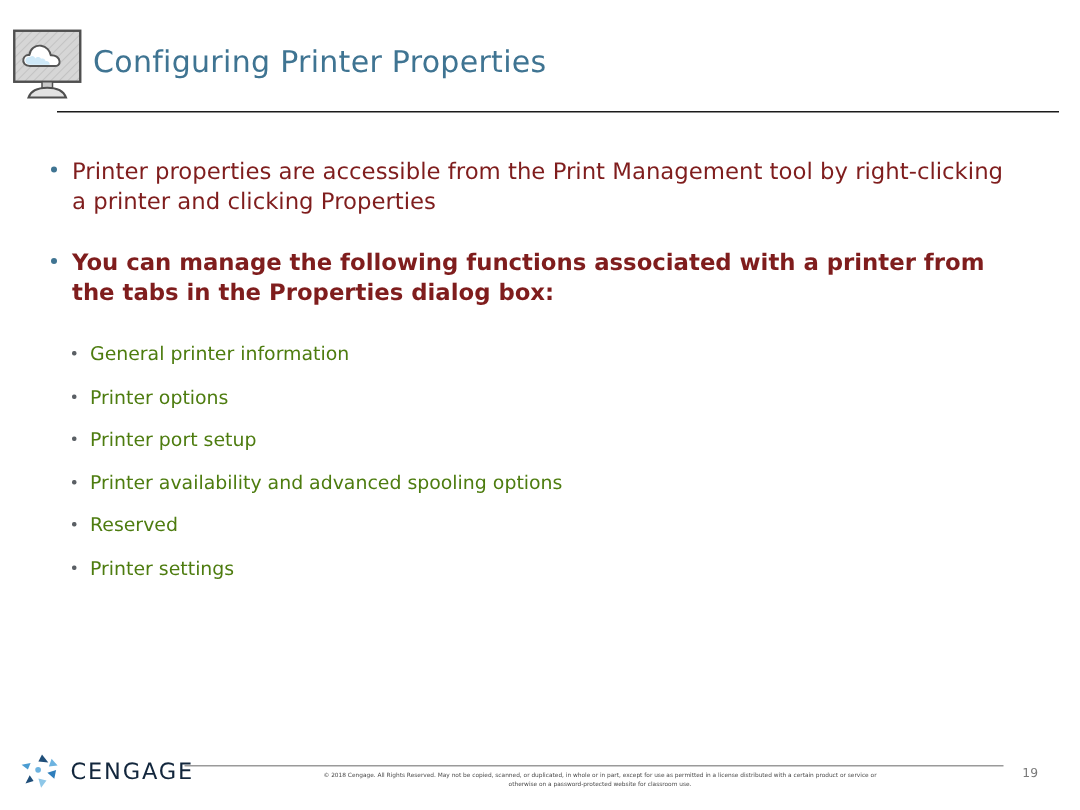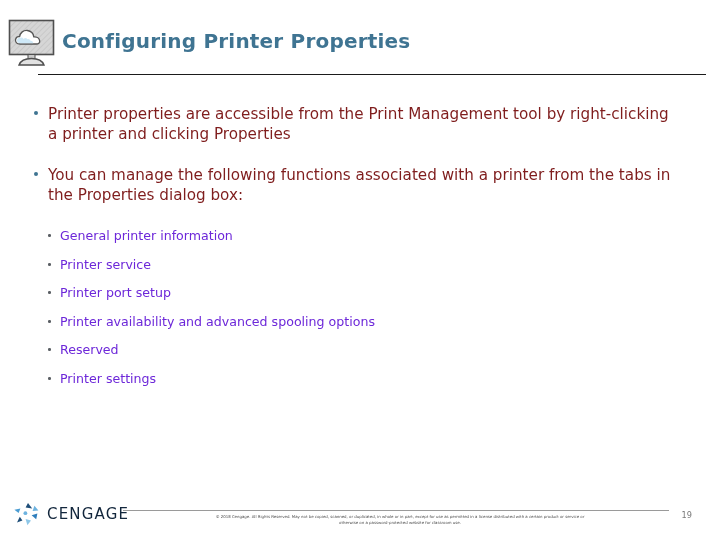--- a/index.html
+++ b/index.html
@@ -34,21 +34,21 @@
     left: 7px;
     top: 18px;
     width: 54px;
     height: 52px;
   }
   .header-title {
     position: absolute;
     left: 62px;
     top: 29px;
     font-size: 20px;
-    font-weight: 700;
+    font-weight: 400;
     color: #3f7492;
     letter-spacing: 0.2px;
     white-space: nowrap;
     font-family: "DejaVu Sans", "Liberation Sans", sans-serif;
   }
   .header-rule {
     position: absolute;
     left: 38px;
     top: 74px;
     width: 668px;
@@ -75,38 +75,39 @@
   .lvl1 {
     position: relative;
     color: #7f1d1d;
     font-size: 15.2px;
     line-height: 1.34;
     margin: 0 40px 0 34px;
     padding-left: 14px;
   }
   .lvl1 + .lvl1 {
     margin-top: 20px;
+    font-weight: bold;
   }
   .lvl1 .dot {
     position: absolute;
     left: 0;
     top: 7px;
     width: 4px;
     height: 4px;
     border-radius: 50%;
     background: #3f7492;
   }
   .sub-list {
     margin: 23px 0 0 0;
     padding: 0;
     list-style: none;
   }
   .sub-list li {
     position: relative;
-    color: #6d28d9;
+    color: #4d7c0f;
     font-size: 12.6px;
     line-height: 1.2;
     padding-left: 60px;
     margin-bottom: 13.4px;
   }
   .sub-list li .sdot {
     position: absolute;
     left: 48px;
     top: 6px;
     width: 2.6px;
@@ -217,21 +218,21 @@
       <span>You can manage the following functions associated with a printer from the tabs in the Properties dialog box:</span>
     </div>
 
     <ul class="sub-list">
       <li>
         <span class="sdot"></span>
         <span>General printer information</span>
       </li>
       <li>
         <span class="sdot"></span>
-        <span>Printer service</span>
+        <span>Printer options</span>
       </li>
       <li>
         <span class="sdot"></span>
         <span>Printer port setup</span>
       </li>
       <li>
         <span class="sdot"></span>
         <span>Printer availability and advanced spooling options</span>
       </li>
       <li>

